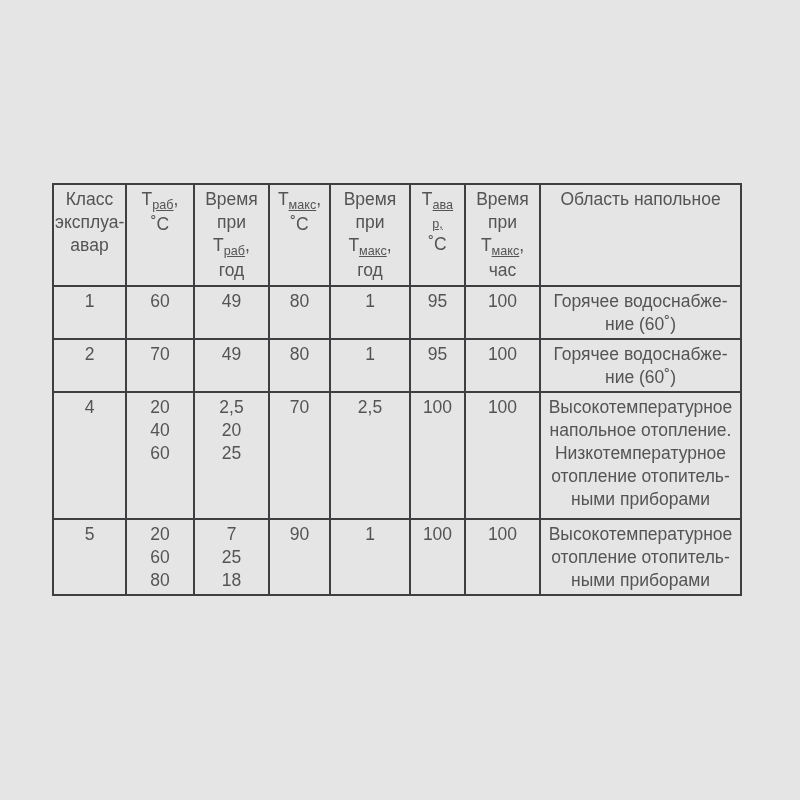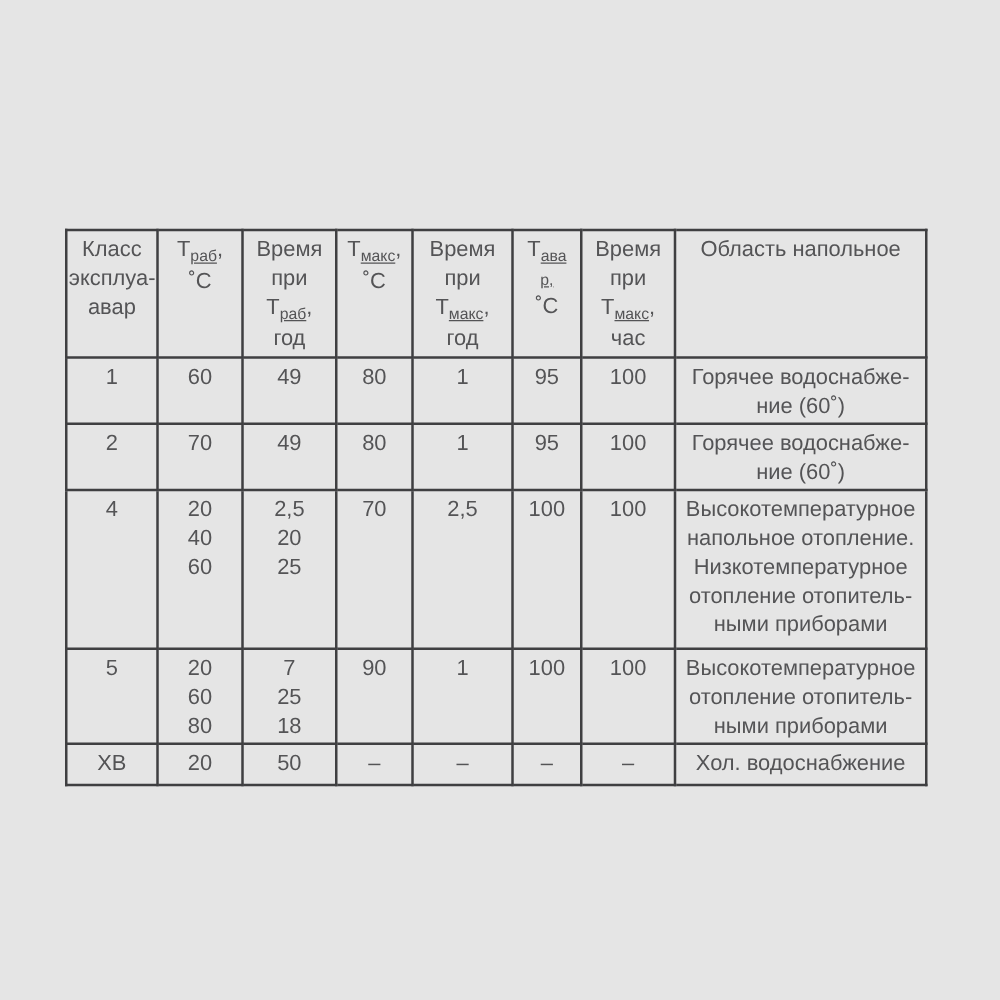--- a/index.html
+++ b/index.html
@@ -184,31 +184,15 @@
         <td class="pad1">90</td>
         <td class="pad1">1</td>
         <td class="pad1">100</td>
         <td class="pad1">100</td>
         <td>
           <div>Высокотемпературное</div>
           <div>отопление отопитель-</div>
           <div>ными приборами</div>
         </td>
       </tr>
-      <tr class="h-rowxb">
-        <td>ХВ</td>
-        <td>
-            <div>20</div>
-          </td>
-        <td>
-            <div>50</div>
-          </td>
-        <td>–</td>
-        <td>–</td>
-        <td>–</td>
-        <td>–</td>
-        <td>
-          <div>Хол. водоснабжение</div>
-        </td>
-      </tr>
     </tbody>
   </table>
 </div>
 
 </body></html>

